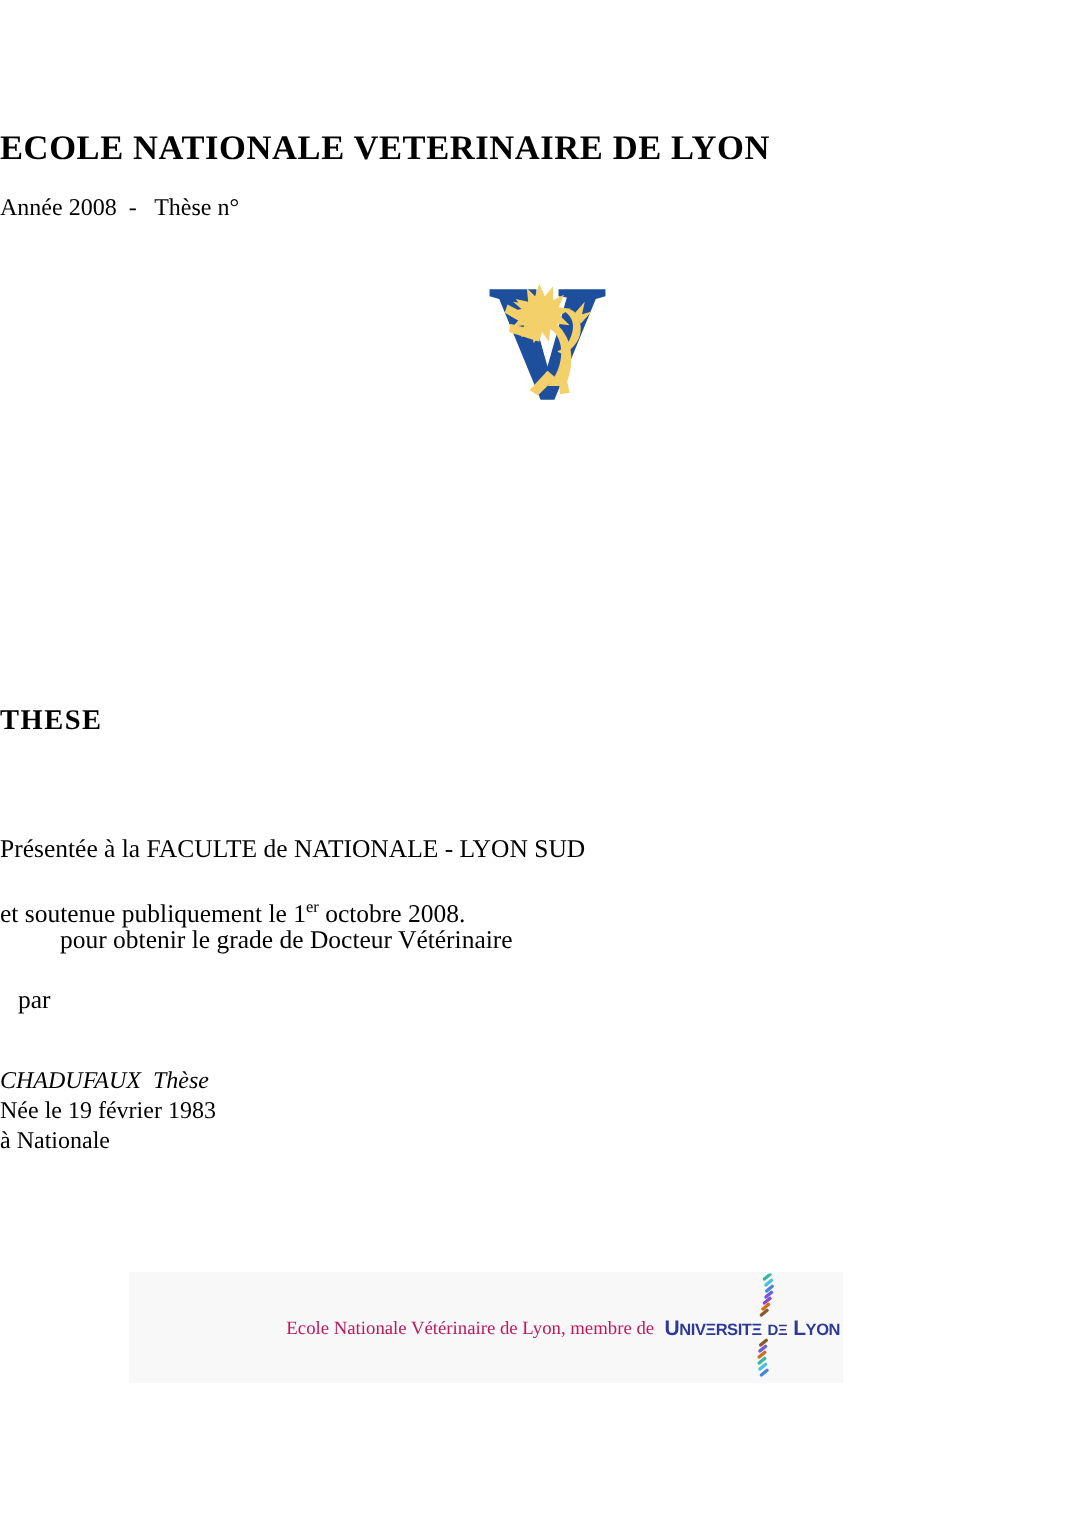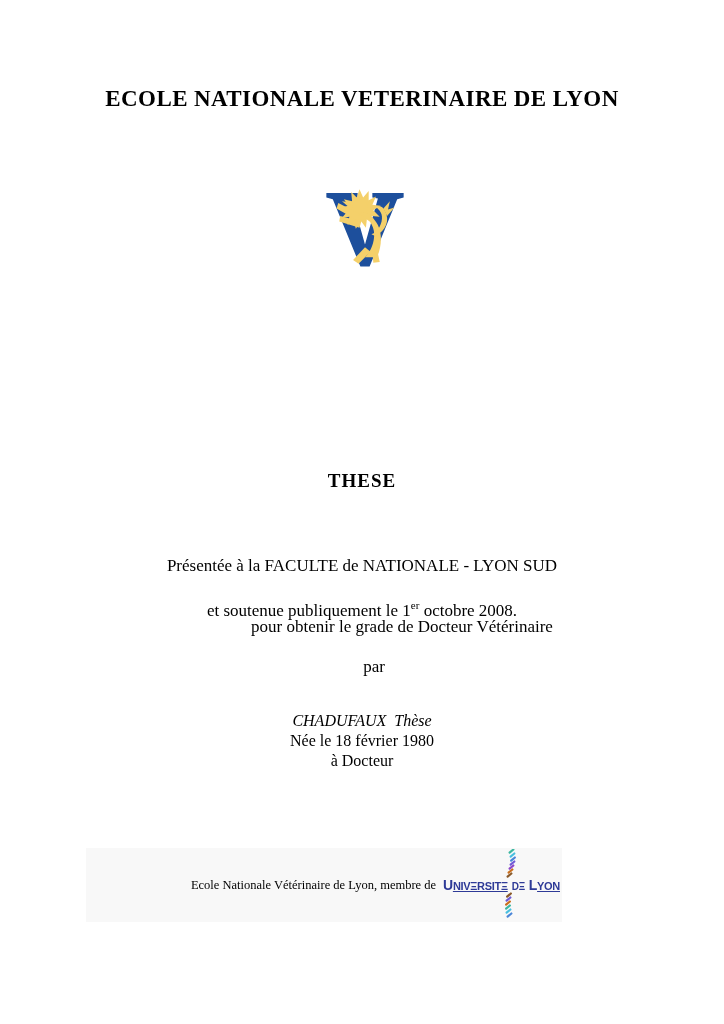--- a/index.html
+++ b/index.html
@@ -13,21 +13,21 @@
     height: 1024px;
     background: #ffffff;
     font-family: "Liberation Serif", "DejaVu Serif", serif;
     color: #000000;
     overflow: hidden;
   }
   .centered {
     position: absolute;
     left: 0;
     width: 100%;
-    text-align: center;
+    text-align: left;
     font-family: Liberation Serif, serif;
   }
   .institution {
     top: 86px;
     font-size: 23px;
     font-weight: bold;
     letter-spacing: 0.4px;
   }
   .year-line {
     top: 130px;
@@ -102,52 +102,53 @@
     position: absolute;
     top: 0;
     right: 2px;
     height: 100%;
     display: flex;
     align-items: center;
   }
   .footer-membership {
     font-family: "Liberation Serif", "DejaVu Serif", serif;
     font-size: 12.5px;
-    color: #000000;
+    color: #be185d;
     margin-right: 7px;
     white-space: nowrap;
   }
   .udl-logo {
     position: relative;
     display: flex;
     align-items: baseline;
     font-family: "Liberation Sans", "DejaVu Sans", sans-serif;
     font-weight: bold;
     color: #2e3a97;
     white-space: nowrap;
     letter-spacing: -0.3px;
   }
   .udl-big { font-size: 14px; }
-  .udl-small { font-size: 11px; text-decoration: underline; }
+  .udl-small { font-size: 11px; }
   .udl-de { font-size: 10px; margin: 0 4px; }
   .udl-burst {
     position: absolute;
     left: 57px;
     top: 50%;
     transform: translateY(-50%);
     pointer-events: none;
   }
 </style>
 </head>
 <body>
 
 <div class="page">
 
   <div class="centered institution">ECOLE NATIONALE VETERINAIRE DE LYON</div>
 
+  <div class="centered year-line">Année 2008  -   Thèse n°</div>
 
   <div class="emblem-wrap">
     <svg width="96" height="92" viewBox="0 0 92 100">
 
       <path fill="#1d4f9c" d="M4,14 H38 V19 L32,20 L46,70 L60,20 L54,19 V14 H88 V19 L81,21 L51,94 H41 L11,21 L4,19 Z"></path>
 
       <g fill="#f4d06a">
         <path d="M40,10 L44,19 L50,12 L50,22 L58,18 L54,27 L63,28 L55,33 L62,40 L53,39 L56,48 L48,43 L47,52 L42,45 L36,53 L34,44 L27,49 L29,40 L21,41 L27,34 L19,30 L28,28 L23,21 L32,23 L31,13 L37,19 Z"></path>
         <circle cx="40" cy="30" r="9"></circle>
         <path d="M34,25 L21,23 L28,29 L20,32 L30,35 Z"></path>
@@ -167,22 +168,22 @@
 
   <div class="centered presented-line">Présentée à la FACULTE de NATIONALE - LYON SUD</div>
 
   <div class="centered defense-line"><span>et soutenue publiquement le 1</span><sup>er</sup><span> octobre 2008.</span></div>
 
   <div class="centered degree-line">pour obtenir le grade de Docteur Vétérinaire</div>
 
   <div class="centered by-line">par</div>
 
   <div class="centered author-name">CHADUFAUX  Thèse</div>
-  <div class="centered birth-date">Née le 18 février 1980</div>
-  <div class="centered birth-place">à Docteur</div>
+  <div class="centered birth-date">Née le 19 février 1983</div>
+  <div class="centered birth-place">à Nationale</div>
 
   <div class="footer-band">
     <div class="footer-row">
       <span class="footer-membership">Ecole Nationale Vétérinaire de Lyon, membre de</span>
       <span class="udl-logo">
         <span class="udl-big">U</span>
           <span class="udl-small">NIVΞRSITΞ</span>
           <span class="udl-de">DΞ</span>
           <span class="udl-big">L</span>
           <span class="udl-small">YON</span>

